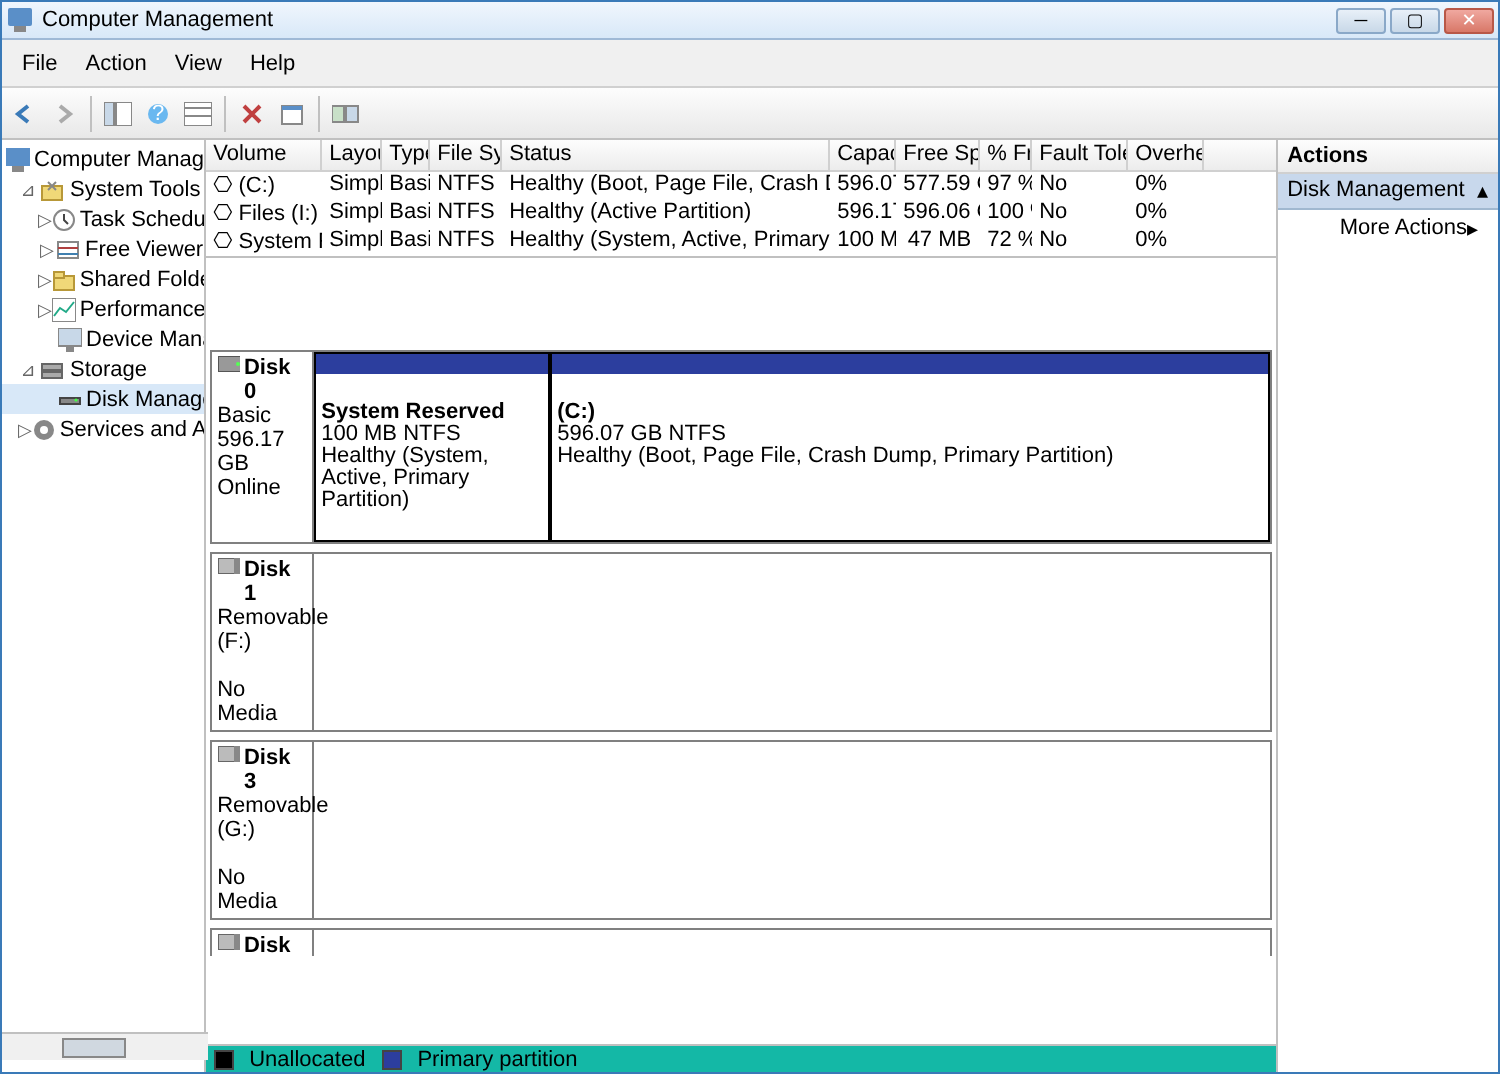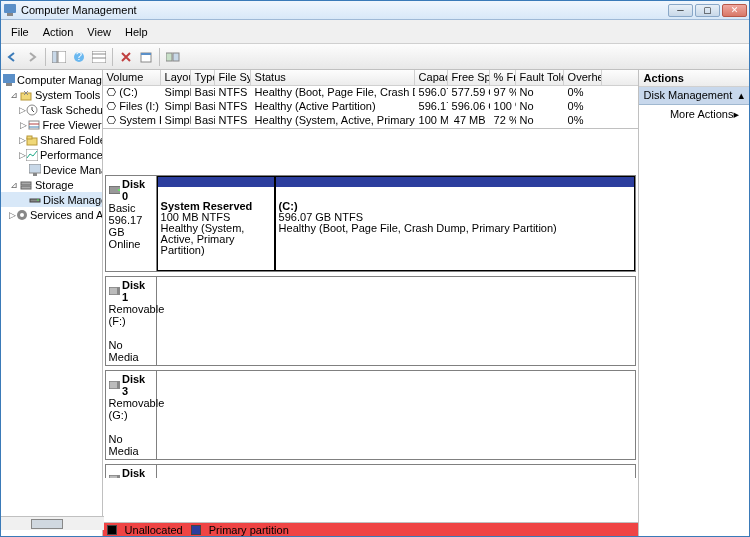--- a/index.html
+++ b/index.html
@@ -23,27 +23,27 @@
 .center { flex:1; display:flex; flex-direction:column;gap:44px; }
 .voltable { border-bottom:1px solid #c0c0c0; }
 .vhdr { display:flex; background:linear-gradient(#fdfdfd,#ececec); height:16px; border-bottom:1px solid #d0d0d0; }
 .vhdr div { border-right:1px solid #d0d0d0; padding:1px 4px; overflow:hidden; white-space:nowrap; }
 .vrow { display:flex; height:14px; }
 .vrow div { padding:0 4px; overflow:hidden; white-space:nowrap; }
 .c-vol{width:58px}.c-lay{width:30px}.c-typ{width:24px}.c-fs{width:36px}.c-st{width:164px}.c-cap{width:33px;text-align:right}.c-fr{width:42px;text-align:right}.c-pf{width:26px;text-align:right}.c-ft{width:48px}.c-ov{width:38px}
 .diskarea { flex:1; overflow-y:auto; overflow-x:hidden; padding:2px; }
 .diskrow { display:flex; border:1px solid #808080; margin-bottom:4px; min-height:38px; background:#fff; }
 .diskinfo { width:51px; padding:2px 3px; border-right:1px solid #808080; background:#fff; line-height:12px; }
-.diskinfo .dname { font-weight:bold; display:flex; align-items:center; gap:2px; }
+.diskinfo .dname { font-weight:bold; display:flex; align-items:flex-start; gap:2px; }
 .diskparts { flex:1; display:flex; }
 .part { border:1px solid #000; margin:0; padding:14px 3px; line-height:11px; position:relative; }
 .part .topbar { position:absolute; top:0; left:0; right:0; height:10px; background:#2c3e9e; }
 .part .pc { margin-top:10px; }
 .part .pt { font-weight:bold; }
-.legend { height:14px; border-top:1px solid #c0c0c0; display:flex; align-items:center; gap:8px; padding:0 4px; background:#ef4444; }
+.legend { height:14px; border-top:1px solid #c0c0c0; display:flex; align-items:center; gap:8px; padding:0 4px; background:#14b8a6; }
 .lsw { width:10px; height:10px; border:1px solid #444; }
 .actions { width:114px; border-left:1px solid #c0c0c0; }
 .ahdr { background:linear-gradient(#fdfdfd,#ececec); padding:2px 5px; border-bottom:1px solid #d0d0d0; font-weight:bold; }
 .asub { background:#c8d8ec; padding:2px 5px; border-bottom:1px solid #a0b8d0; display:flex; justify-content:space-between; }
 .aitem { padding:3px 10px; display:flex; justify-content:flex-end; }
 .statusbar { height:6px; background:#f0f0f0; border-top:1px solid #c0c0c0; }
 .hscroll { height:14px; border-top:1px solid #c0c0c0; background:#f0f0f0; display:flex; align-items:center; }
 .hscroll .thumb { width:32px; height:10px; background:#d0d8e0; border:1px solid #888; margin-left:30px; }
 svg { display:block; }
 </style>

